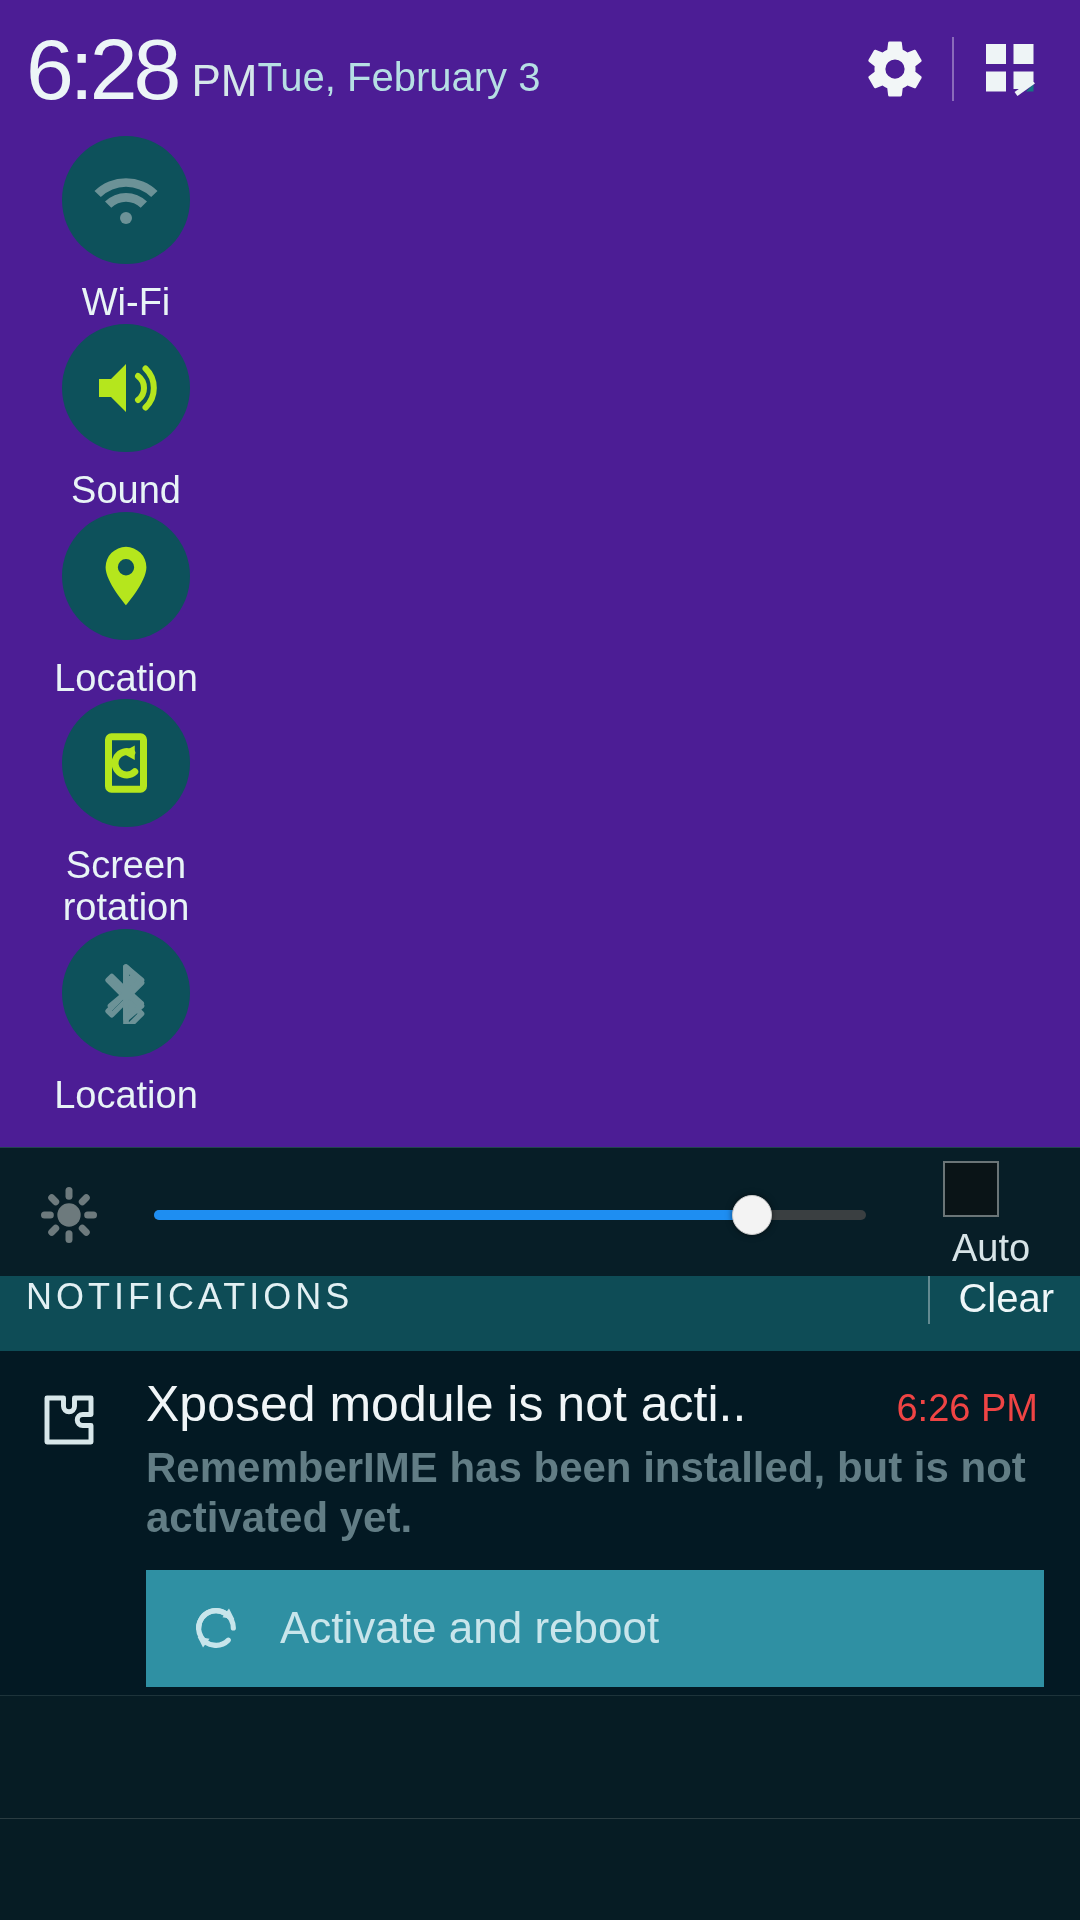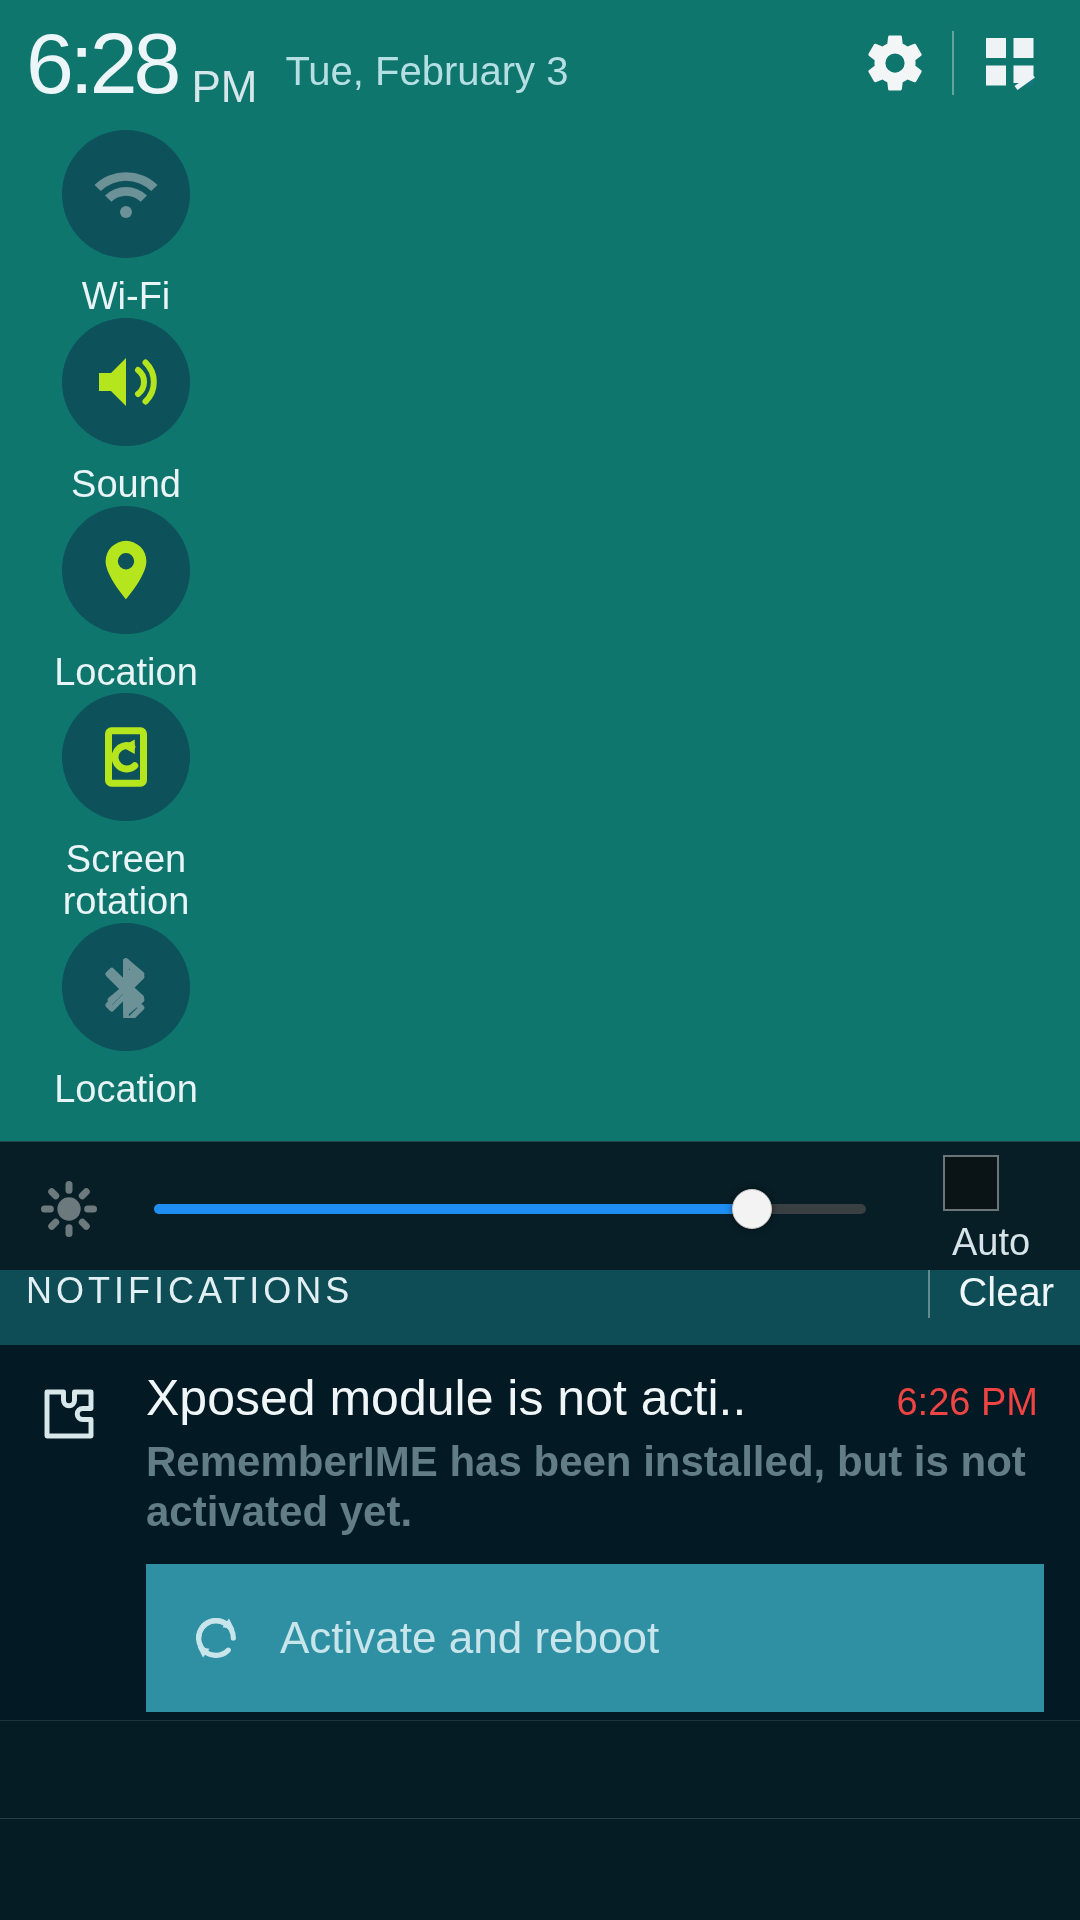--- a/index.html
+++ b/index.html
@@ -8,46 +8,45 @@
     height: 1920px;
     font-family: -apple-system, "Helvetica Neue", Arial, sans-serif;
     background: #061c24;
     color: #e6f1f3;
     overflow: hidden;
     -webkit-font-smoothing: antialiased;
   }
 
   
   .top-panel {
-    background: #0f766e;
-    padding: 18px 26px 30px 26px;
+    background: #4c1d95;
+    padding: 24px 26px 30px 26px;
   }
 
   .status-row {
     display: flex;
     align-items: center;
     height: 90px;
   }
   .time-big {
     font-size: 86px;
     font-weight: 300;
     letter-spacing: -4px;
     color: #ecf5f7;
   }
   .ampm {
     font-size: 44px;
     font-weight: 300;
     margin-left: 14px;
     color: #d5e7ea;
-    position: relative; top: 24px;
+    position: relative; top: 12px;
   }
   .date {
     font-size: 40px;
     font-weight: 300;
-    margin-left: 28px;
     color: #b6dfe4;
     position: relative; top: 8px;
   }
   .status-spacer { flex: 1; }
   .gear-btn, .grid-btn {
     width: 86px; height: 86px;
     display: flex; align-items: center; justify-content: center;
   }
   .vdiv {
     width: 2px; height: 64px;
@@ -160,21 +159,21 @@
   }
   .notif-time {
     font-size: 38px; color: #ef4444; margin-left: 20px; white-space: nowrap;
   }
   .notif-text {
     font-size: 42px; color: #627d85; margin-top: 10px; line-height: 1.2; font-weight: bold;
   }
   .notif-action {
     margin-top: 26px; margin-left: 110px;
     background: #2f90a3;
-    height: 148px;
+    height: 117px;
     display: flex; align-items: center;
     padding: 0 30px;
   }
   .notif-action .ico { width: 80px; display:flex; justify-content:center;}
   .notif-action .txt {
     font-size: 44px; color: #c8e5eb; margin-left: 24px;
   }
   .notif { padding-bottom: 8px; }
 
   .rest {

